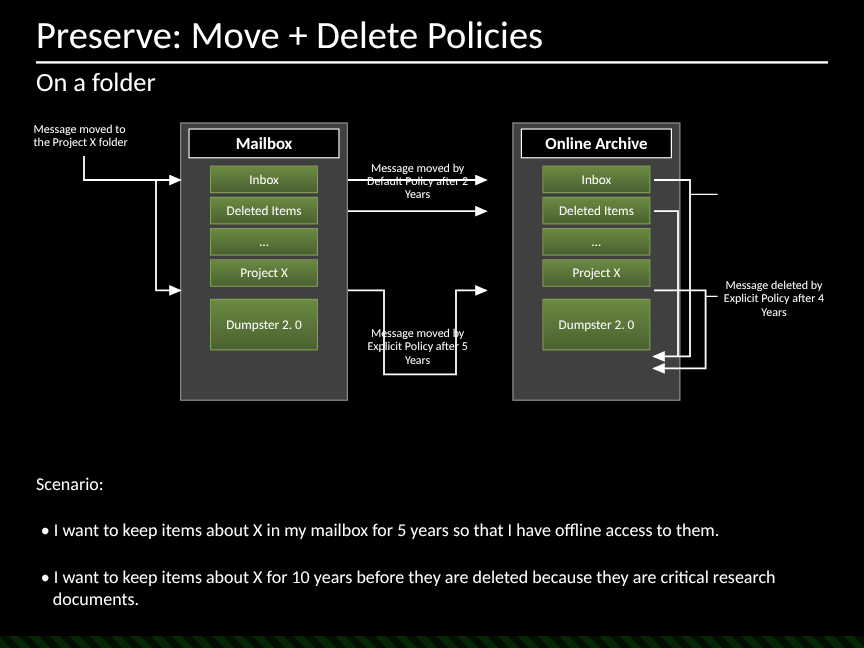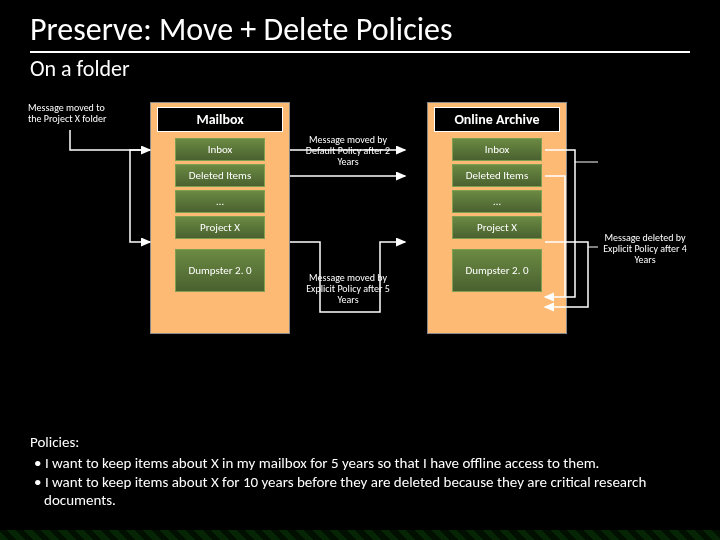--- a/index.html
+++ b/index.html
@@ -23,21 +23,21 @@
   }
   .caption {
     position: absolute;
     font-size: 10px;
     line-height: 1.1;
     color: #fff;
     text-align: center;
   }
   .panel {
     position: absolute;
-    background: #fdba74;
+    background: #404040;
     border: 1px solid #888;
   }
   .panel-header {
     background: #000;
     border: 1px solid #fff;
     color: #fff;
     text-align: center;
     font-size: 14px;
     font-weight: 700;
     padding: 3px 0;
@@ -65,21 +65,21 @@
   }
   .scenario {
     position: absolute;
     bottom: 30px;
     left: 30px;
     right: 30px;
     font-size: 15px;
     line-height: 1.25;
   }
   .scenario .heading { margin-bottom: 2px; }
-  .scenario .bullet { padding-left: 14px; text-indent: -10px; }
+  .scenario .bullet { padding-left: 14px; text-indent: -10px; margin-top: 20px; }
   .deco {
     position: absolute;
     bottom: 0; left: 0; right: 0;
     height: 10px;
     background: repeating-linear-gradient(45deg, #0a4a0a 0 6px, #031f03 6px 12px);
     opacity: 0.5;
   }
 </style>
 </head>
 <body>
@@ -135,18 +135,18 @@
     <path d="M545,74 L565,74 L565,195" stroke="#fff" stroke-width="1.5" fill="none"></path>
     <path d="M575,60 L598,60" stroke="#fff" stroke-width="1" fill="none"></path>
 
     <path d="M545,140 L588,140 L588,205 L545,205" stroke="#fff" stroke-width="1.5" fill="none" marker-end="url(#ah)"></path>
     <path d="M588,145 L598,145" stroke="#fff" stroke-width="1" fill="none"></path>
   </svg>
 
 </div>
 
 <div class="scenario">
-  <div class="heading">Policies:</div>
+  <div class="heading">Scenario:</div>
   <div class="bullet">• <span>I want to keep items about X in my mailbox for 5 years so that I have offline access to them.</span></div>
   <div class="bullet">• <span>I want to keep items about X for 10 years before they are deleted because they are critical research documents.</span></div>
 </div>
 
 <div class="deco"></div>
 
 </body></html>

